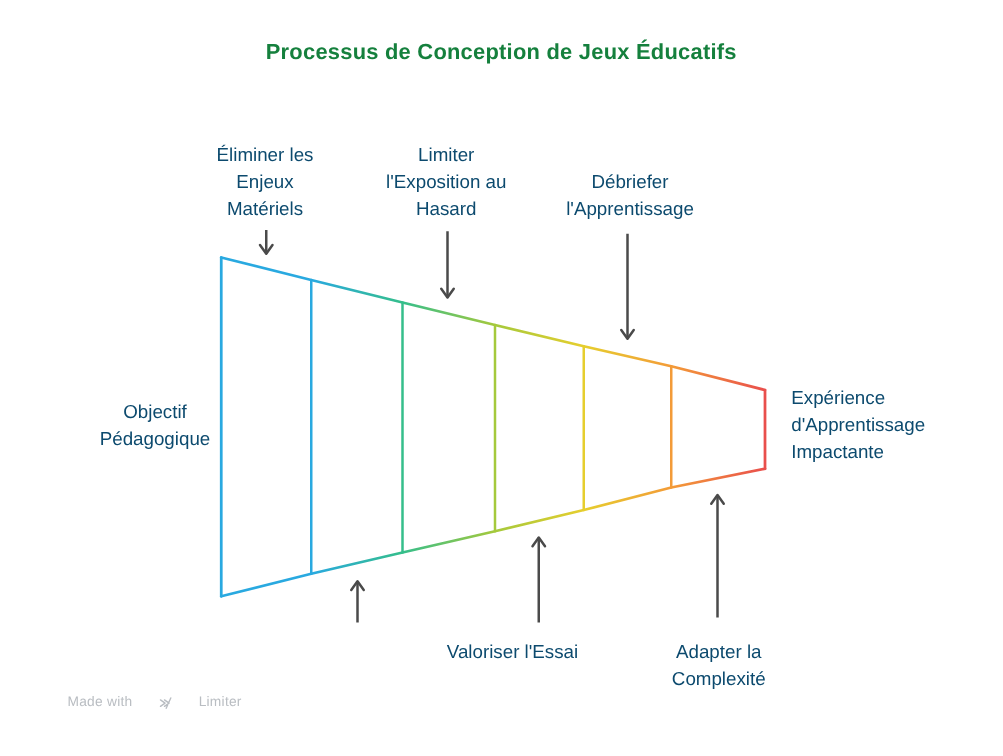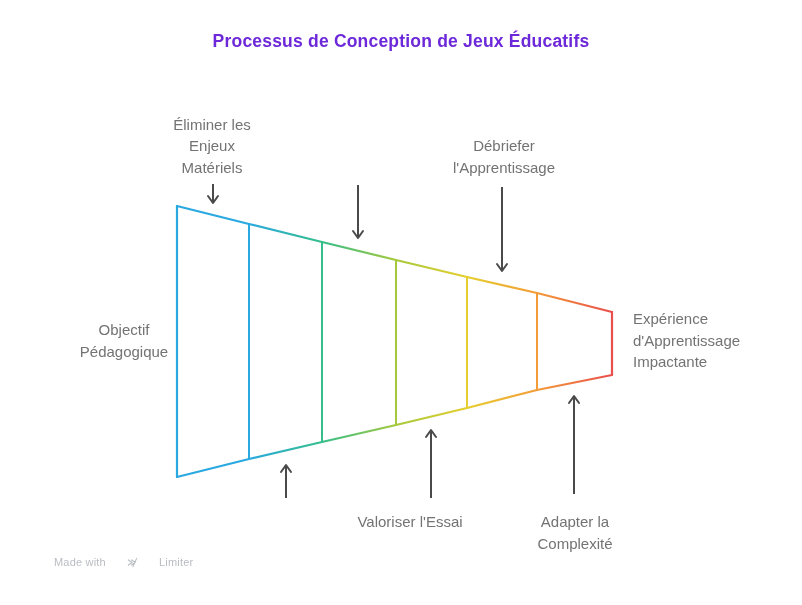--- a/index.html
+++ b/index.html
@@ -10,28 +10,28 @@
     font-family:"Liberation Sans","DejaVu Sans",sans-serif;
     overflow:hidden;
   }
   .title{
     position:absolute;
     left:0;top:31px;width:802px;
     text-align:center;
     font-size:17.5px;
     font-weight:bold;
     letter-spacing:.2px;
-    color:#6d28d9;
+    color:#15803d;
   }
   .diagram-svg{position:absolute;left:0;top:0;}
   .lbl{
     position:absolute;
     font-size:15px;
     line-height:21.5px;
-    color:#737373;
+    color:#0c4a6e;
     text-align:center;
     transform:translateX(-50%);
   }
   .lbl.top-step{bottom:427px;}
   .lbl.bottom-step{top:511px;}
   .lbl.side{transform:none;}
   .w100{width:104px;}
   .w110{width:112px;}
   .w120{width:124px;}
   .w130{width:134px;}
@@ -85,20 +85,21 @@
     <line x1="213" y1="184" x2="213" y2="203" stroke-width="2" marker-end="url(#ah)" stroke="#4A4A4A"></line>
     <line x1="358" y1="185" x2="358" y2="238" stroke-width="2" marker-end="url(#ah)" stroke="#4A4A4A"></line>
     <line x1="502" y1="187" x2="502" y2="271" stroke-width="2" marker-end="url(#ah)" stroke="#4A4A4A"></line>
 
     <line x1="286" y1="498" x2="286" y2="465" stroke-width="2" marker-end="url(#ah)" stroke="#4A4A4A"></line>
     <line x1="431" y1="498" x2="431" y2="430" stroke-width="2" marker-end="url(#ah)" stroke="#4A4A4A"></line>
     <line x1="574" y1="494" x2="574" y2="396" stroke-width="2" marker-end="url(#ah)" stroke="#4A4A4A"></line>
   </svg>
 
   <div class="lbl top-step w100" style="left:212px;">Éliminer les Enjeux Matériels</div>
+  <div class="lbl top-step w110" style="left:357px;">Limiter l'Exposition au Hasard</div>
   <div class="lbl top-step w120" style="left:504px;">Débriefer l'Apprentissage</div>
 
   <div class="lbl bottom-step w130" style="left:410px;">Valoriser l'Essai</div>
   <div class="lbl bottom-step w100" style="left:575px;text-align:center;">Adapter la Complexité</div>
 
   <div class="lbl side output-label">Expérience d'Apprentissage Impactante</div>
   <div class="lbl side input-label">Objectif Pédagogique</div>
 
   <div class="footer">
     <span>Made with</span>

